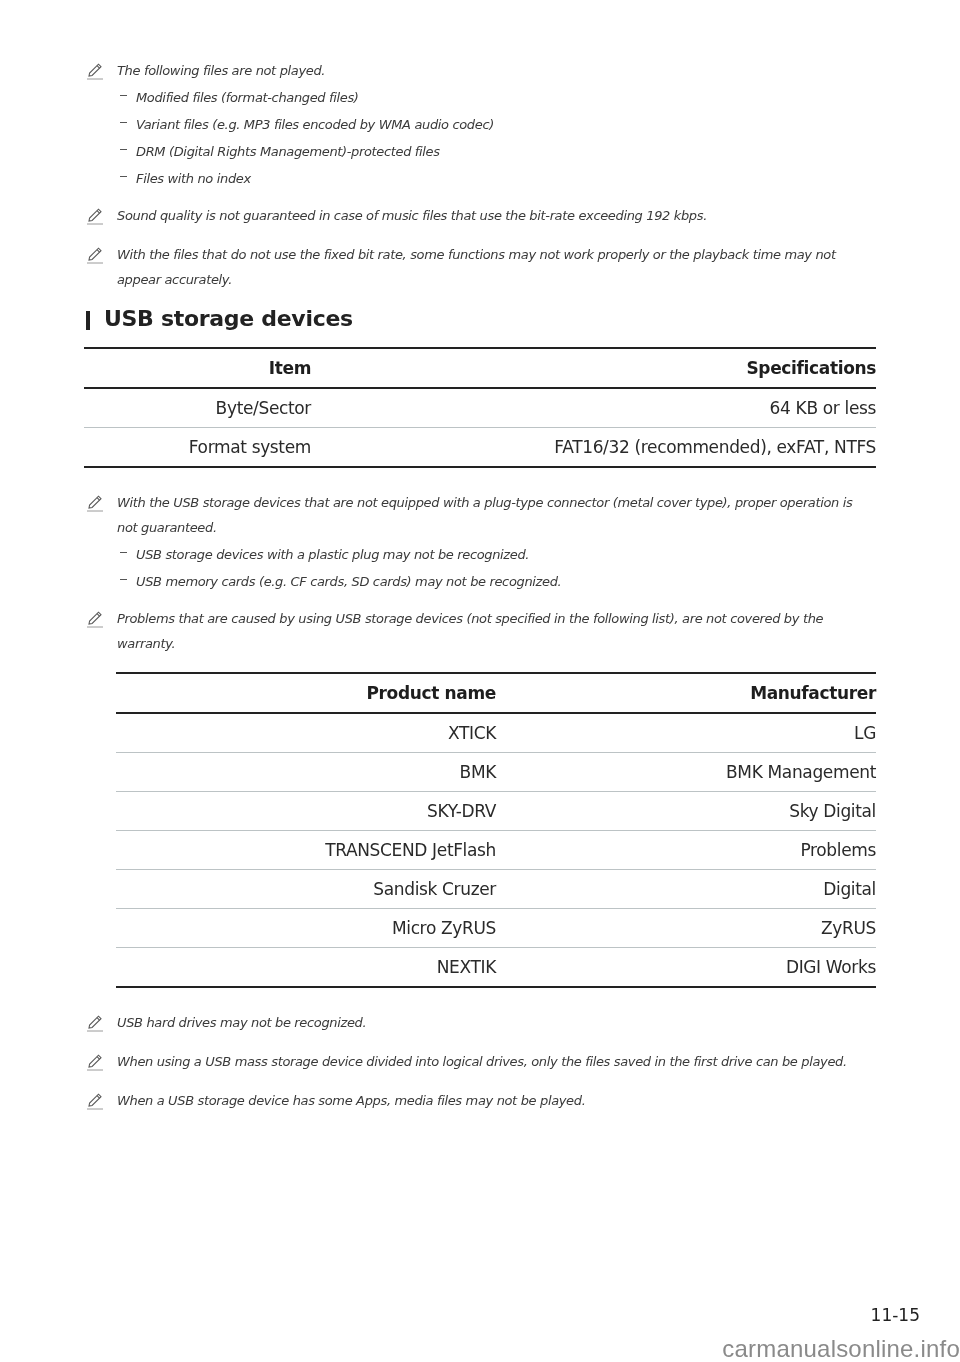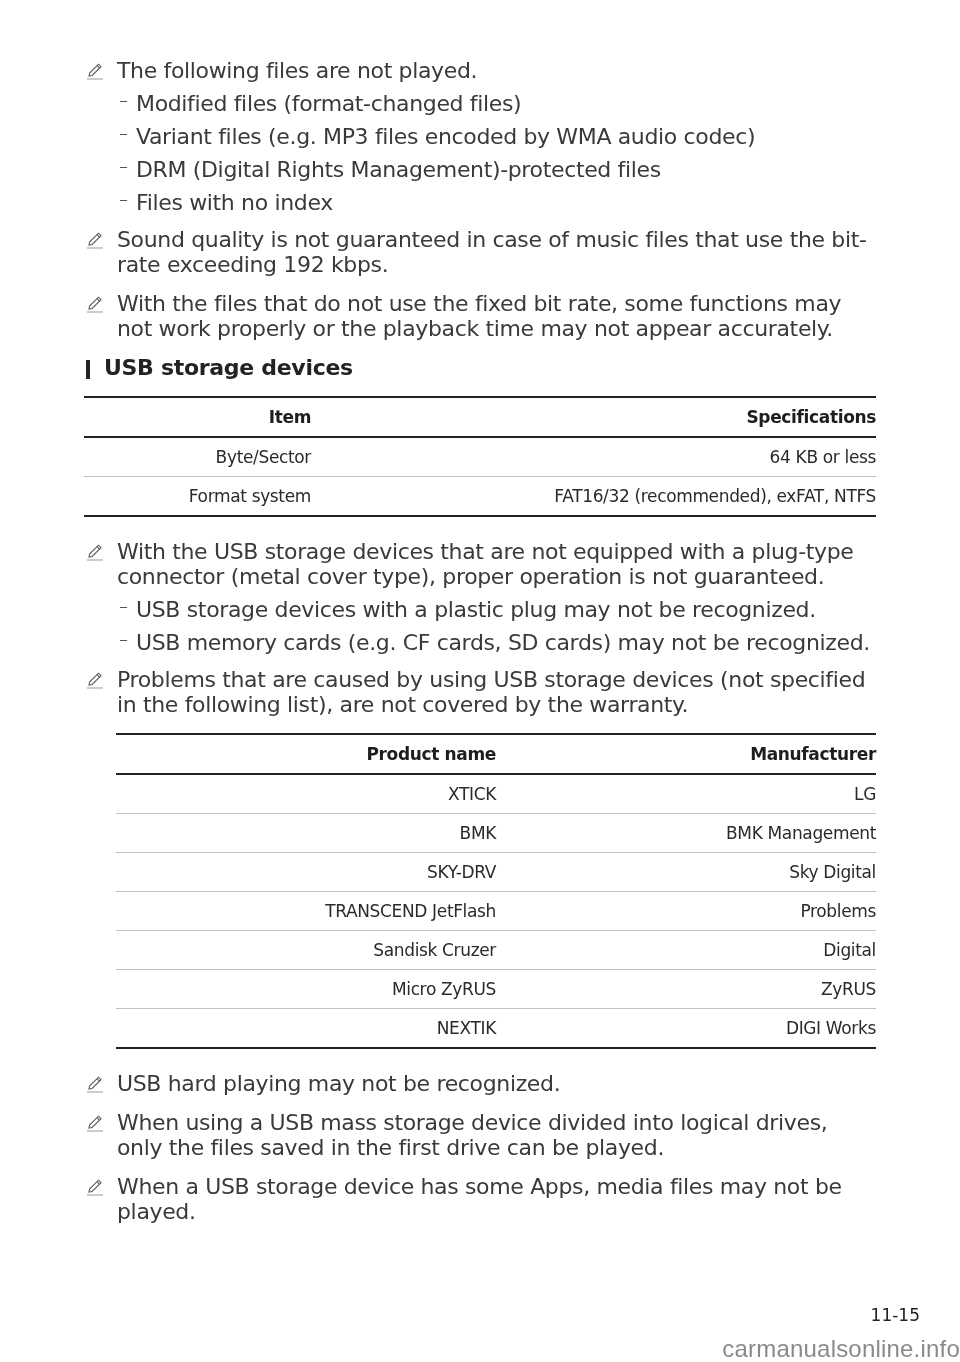--- a/index.html
+++ b/index.html
@@ -1,23 +1,23 @@
 <!DOCTYPE html>
 <html><head>
   <meta charset="utf-8">
   <style>
     html, body { margin: 0; padding: 0; }
     body {
       width: 960px; height: 1362px; background: #ffffff; position: relative;
       font-family: "DejaVu Sans", sans-serif; color: #3a3a3a; overflow: hidden;
     }
     .content { position: absolute; left: 84px; top: 58px; width: 792px; }
-    .note { position: relative; padding-left: 33px; font-size: 22px; line-height: 25px; letter-spacing: -0.35px; margin-bottom: 14px; }
+    .note { position: relative; padding-left: 33px; font-size: 13px; line-height: 25px; letter-spacing: -0.35px; margin-bottom: 14px; font-style: italic; }
     .note .pencil { position: absolute; left: 2px; top: 4px; width: 18px; height: 18px; }
-    .sub { position: relative; padding-left: 19px; margin-top: 8px; }
+    .sub { position: relative; padding-left: 19px; margin-top: 2px; }
     .sub::before { content: ""; position: absolute; left: 3px; top: 10px; width: 7px; height: 1.3px; background: #555; }
     .note.has-subs { margin-bottom: 12px; }
     .section-title { position: relative; padding-left: 20px; font-size: 22px; font-weight: bold; color: #222; margin: 14px 0 15px 0; line-height: 26px; letter-spacing: -0.3px; }
     .section-title::before { content: ""; position: absolute; left: 2px; top: 5px; width: 4px; height: 19px; background: #222; }
     table { border-collapse: collapse; font-size: 17px; letter-spacing: -0.35px; color: #2a2a2a; }
     table th { font-weight: bold; text-align: right; color: #1e1e1e; }
     table th, table td { height: 38px; padding: 0 0 0 10px; vertical-align: middle; }
     table thead tr { border-top: 2.5px solid #222; border-bottom: 2px solid #222; }
     table tbody tr { border-bottom: 1.3px solid #bcc3c5; text-align: right; }
     table tbody tr:last-child { border-bottom: 2.5px solid #222; }
@@ -140,21 +140,21 @@
       </tr>
     </tbody>
   </table>
 
   <div class="note">
     <svg class="pencil" viewBox="0 0 18 18">
         <path d="M3 14 L3.6 11 L12.5 2.2 L15 4.7 L6.1 13.5 Z" fill="none" stroke="#5a5a5a" stroke-width="1.1"></path>
         <path d="M11 3.7 L13.5 6.2" stroke="#5a5a5a" stroke-width="1.1"></path>
         <line x1="1" y1="17" x2="17" y2="17" stroke="#9a9a9a" stroke-width="1"></line>
       </svg>
-    <span>USB hard playing may not be recognized.</span>
+    <span>USB hard drives may not be recognized.</span>
   </div>
   <div class="note">
     <svg class="pencil" viewBox="0 0 18 18">
         <path d="M3 14 L3.6 11 L12.5 2.2 L15 4.7 L6.1 13.5 Z" fill="none" stroke="#5a5a5a" stroke-width="1.1"></path>
         <path d="M11 3.7 L13.5 6.2" stroke="#5a5a5a" stroke-width="1.1"></path>
         <line x1="1" y1="17" x2="17" y2="17" stroke="#9a9a9a" stroke-width="1"></line>
       </svg>
     <span>When using a USB mass storage device divided into logical drives, only the files saved in the first drive can be played.</span>
   </div>
   <div class="note">

